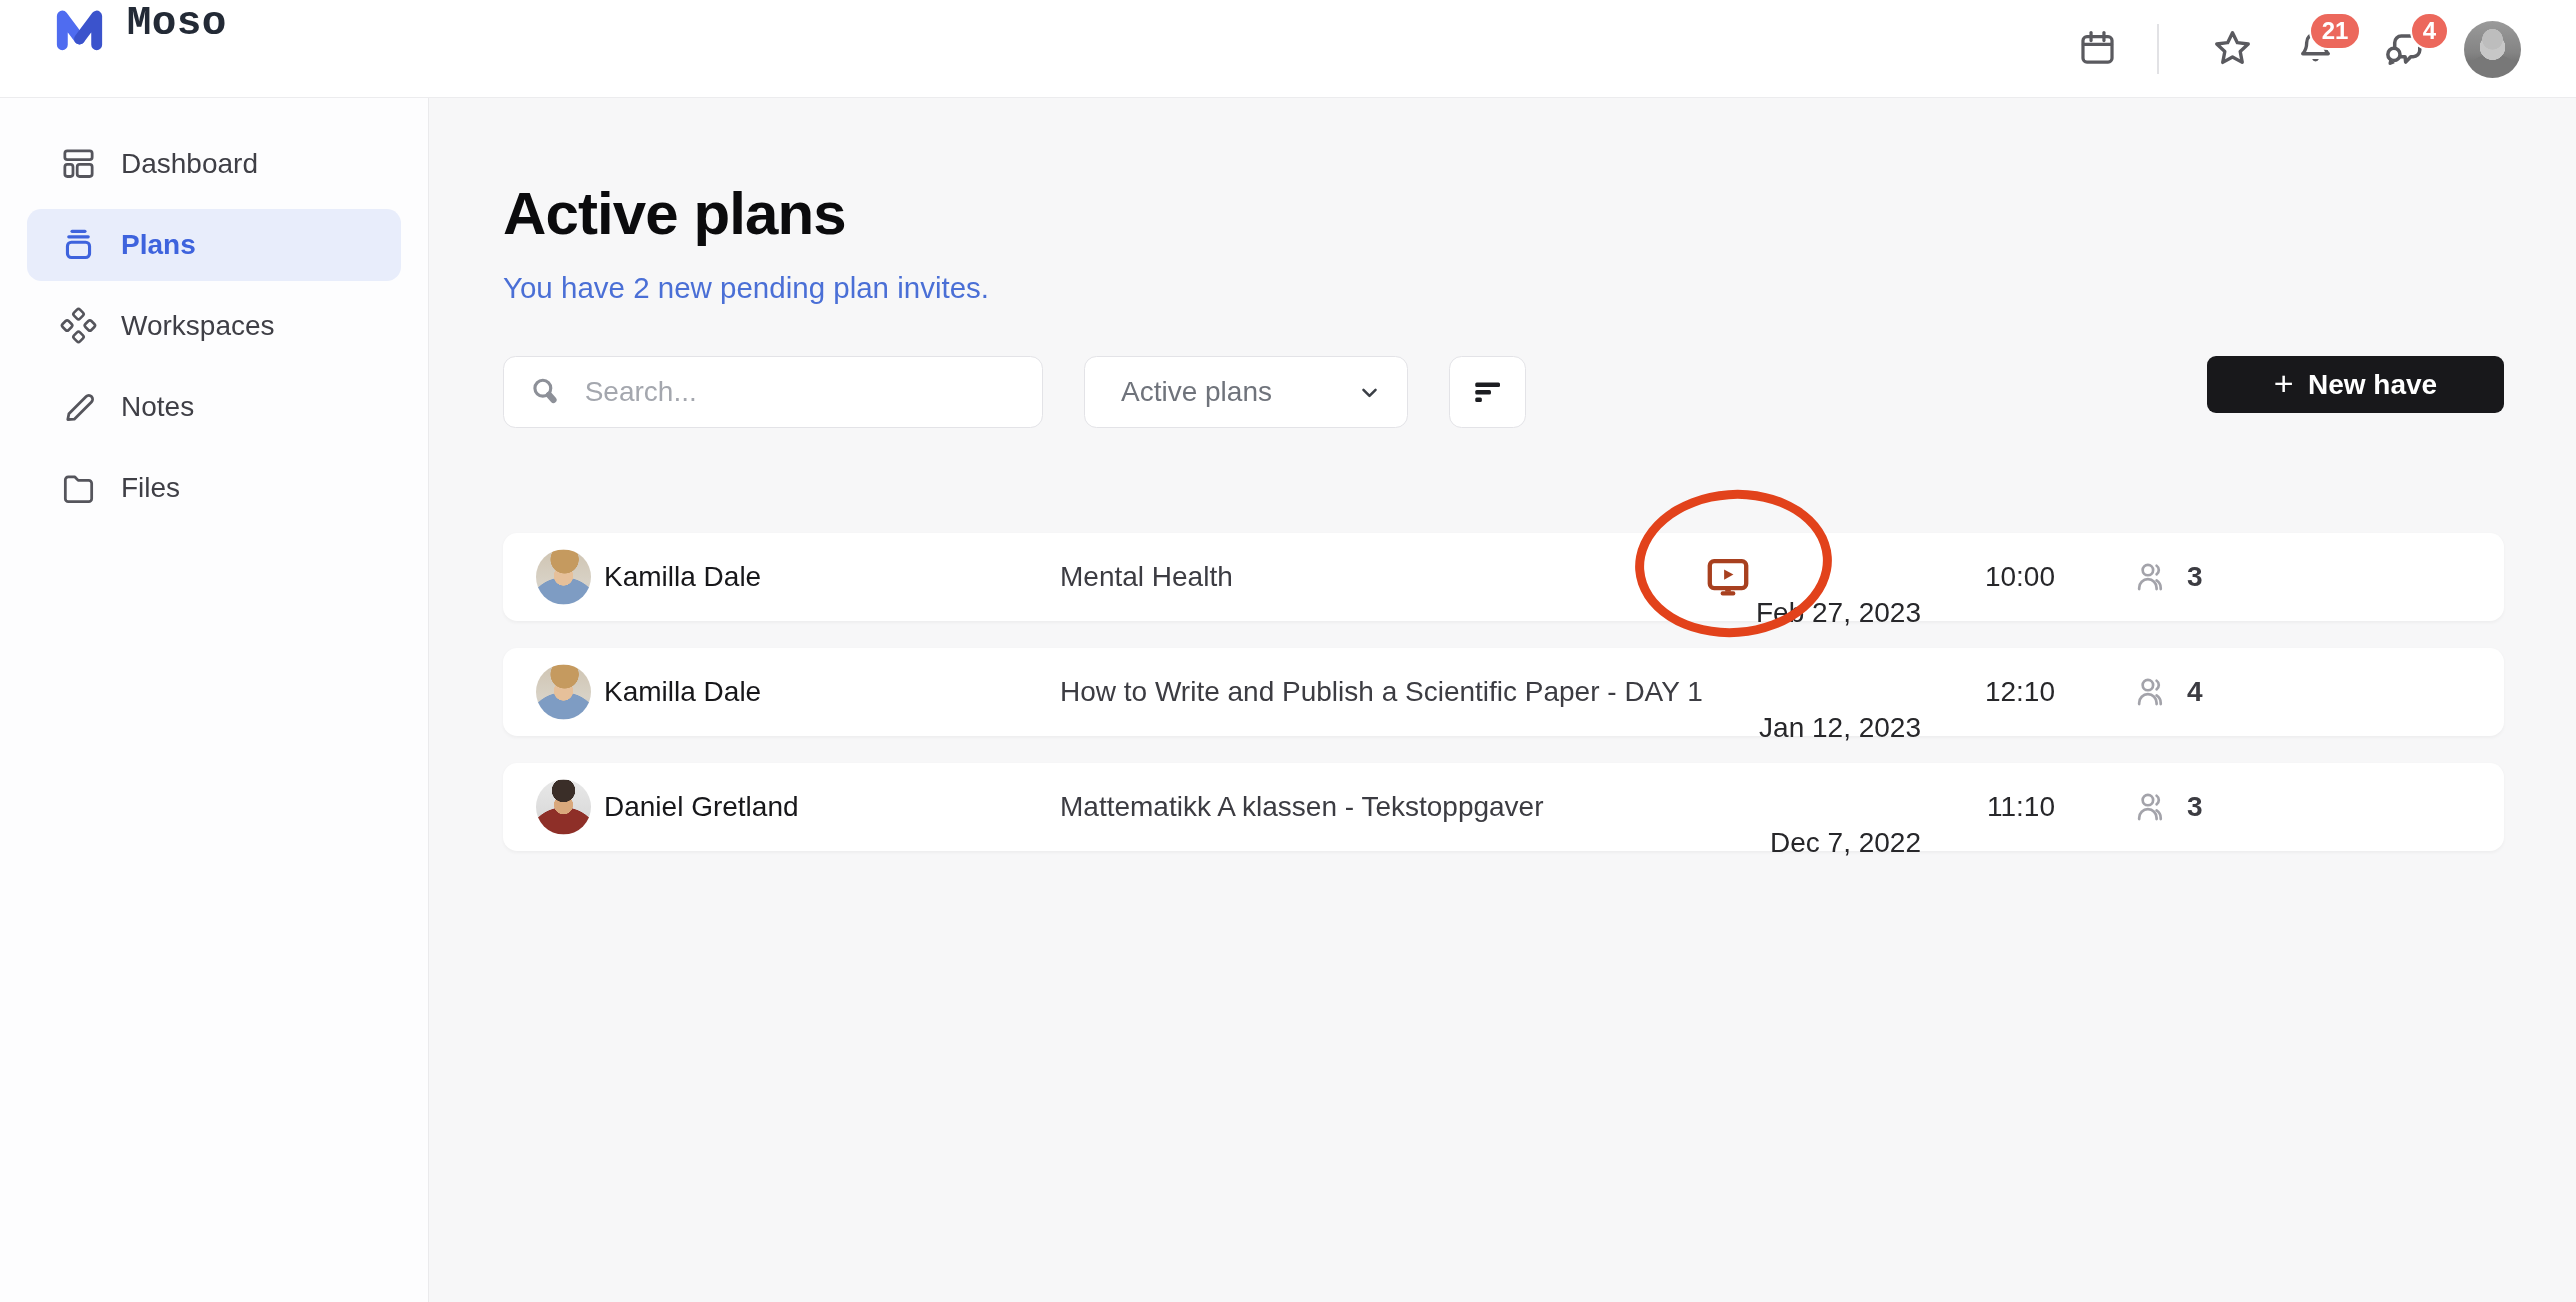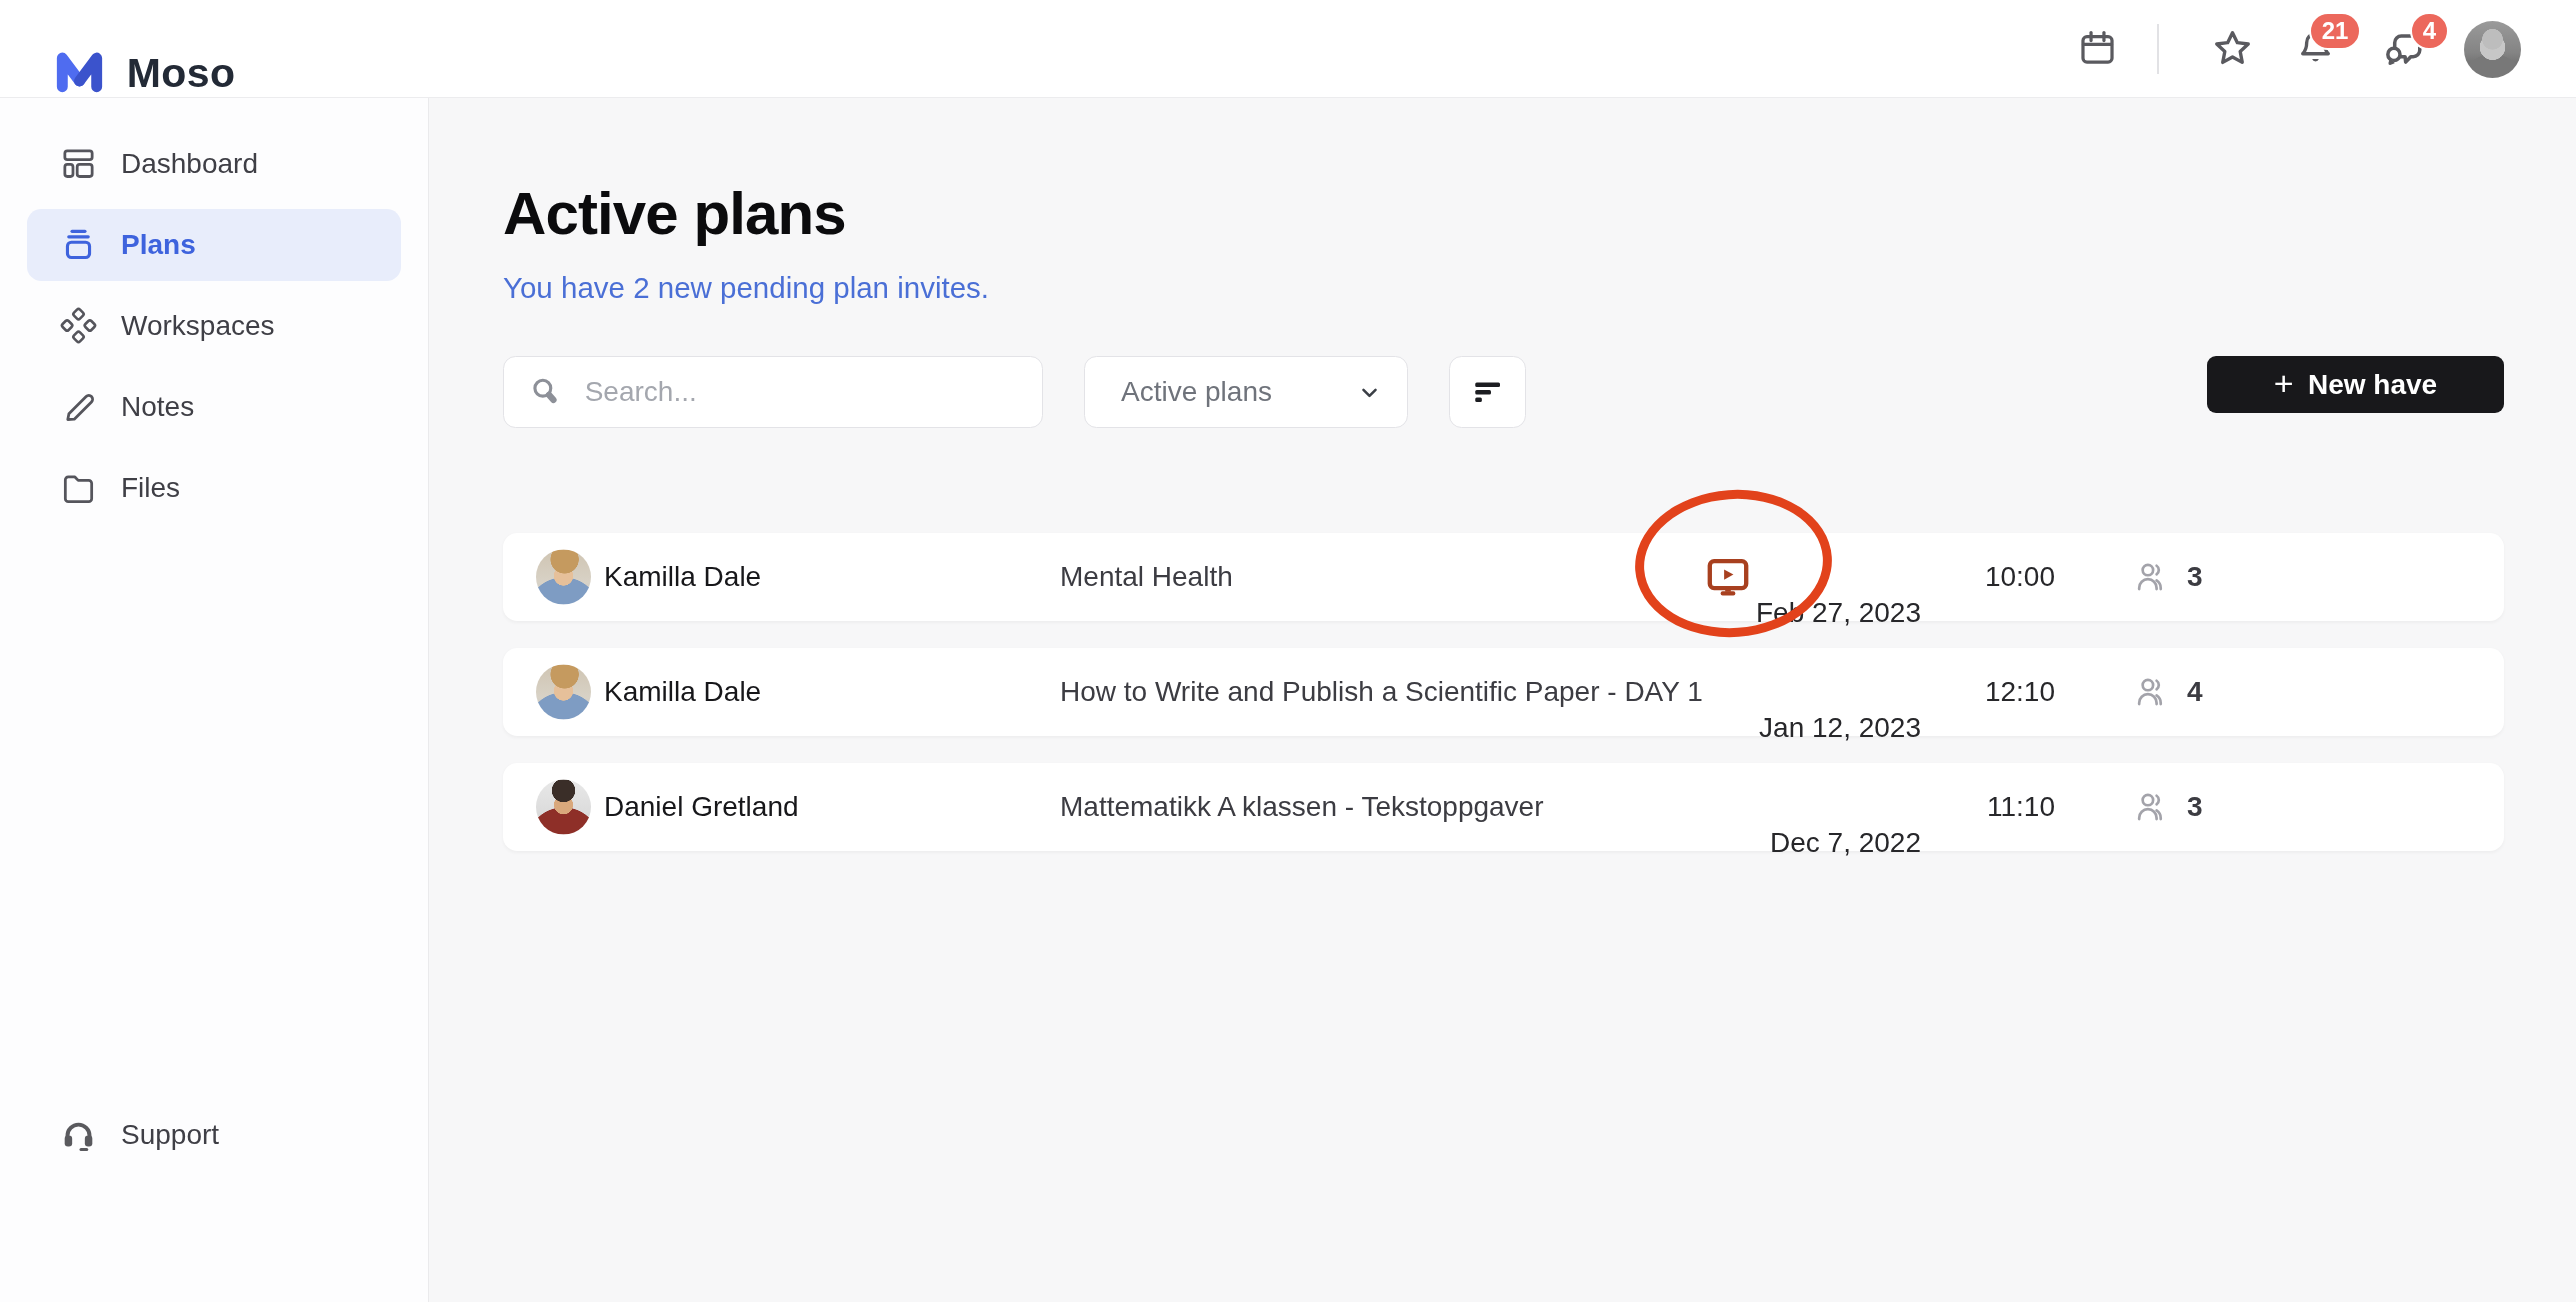--- a/index.html
+++ b/index.html
@@ -9,21 +9,21 @@
     background:#ffffff;
     color:var(--text-primary,#18181b);
     position:relative;
   }
 
   
   .topbar {
     position:absolute; top:0; left:0; width:2576px; height:98px;
     background:#ffffff; border-bottom:1.8px solid #ececee; z-index:5;
   }
-  .logo { position:absolute; left:52px; top:0; height:97px; display:flex; align-items:flex-end; gap:19.7px; }
+  .logo { position:absolute; left:52px; top:0; height:97px; display:flex; align-items:flex-start; gap:19.7px;font-family:Liberation Mono, monospace; }
   .logo-text { font-size:41px; font-weight:700; color:#232a36; letter-spacing:0.4px; }
   .top-icon-btn { position:absolute; top:50%; transform:translate(-50%,-50%); width:50px; height:50px;
     display:flex; align-items:center; justify-content:center; cursor:pointer; background:none; border:none; }
   .top-divider { position:absolute; left:2157px; top:24px; width:1.8px; height:50px; background:#e2e2e5; }
   .badge {
     position:absolute; top:11.6px; background:var(--badge-red,#ec685c); color:#fff;
     border-radius:894px; font-weight:700; font-size:24px; display:flex; align-items:center; justify-content:center;
     border:2.7px solid #fff; z-index:6;
   }
   .badge-bell { left:2309px; min-width:52px; height:38px; padding:0 9px; }
@@ -229,31 +229,20 @@
       <span class="nico">
         <svg width="39" height="39" viewBox="0 0 24 24" fill="none" stroke="currentColor" stroke-width="1.7" stroke-linejoin="round">
           <path d="M3.9 18.9V7.3a1.8 1.8 0 0 1 1.8-1.8h4.1l2 2.1h6.5a1.8 1.8 0 0 1 1.8 1.8v9.5a1.8 1.8 0 0 1-1.8 1.8H5.7a1.8 1.8 0 0 1-1.8-1.8z"></path>
         </svg>
       </span>
       <span>Files</span>
     </div>
 
   </nav>
 
-  <div class="nav-item nav-support">
-    <span class="nico">
-      <svg width="39" height="39" viewBox="0 0 24 24">
-        <path d="M5.2 13.6v-1.5a6.8 6.8 0 0 1 13.6 0v1.5" fill="none" stroke="#5a5a5e" stroke-width="2.4" stroke-linecap="round"></path>
-        <rect x="3.5" y="12" width="4.6" height="6.8" rx="2" fill="#5a5a5e"></rect>
-        <rect x="15.9" y="12" width="4.6" height="6.8" rx="2" fill="#5a5a5e"></rect>
-        <rect x="12.6" y="19.7" width="5.4" height="1.9" rx="0.95" fill="#5a5a5e"></rect>
-      </svg>
-    </span>
-    <span>Support</span>
-  </div>
 </aside>
 
 <main class="content">
 
   <h1 class="page-title">Active plans</h1>
   <div class="invites-link">You have 2 new pending plan invites.</div>
 
   <div class="controls">
     <div class="search-box">
       <span>

